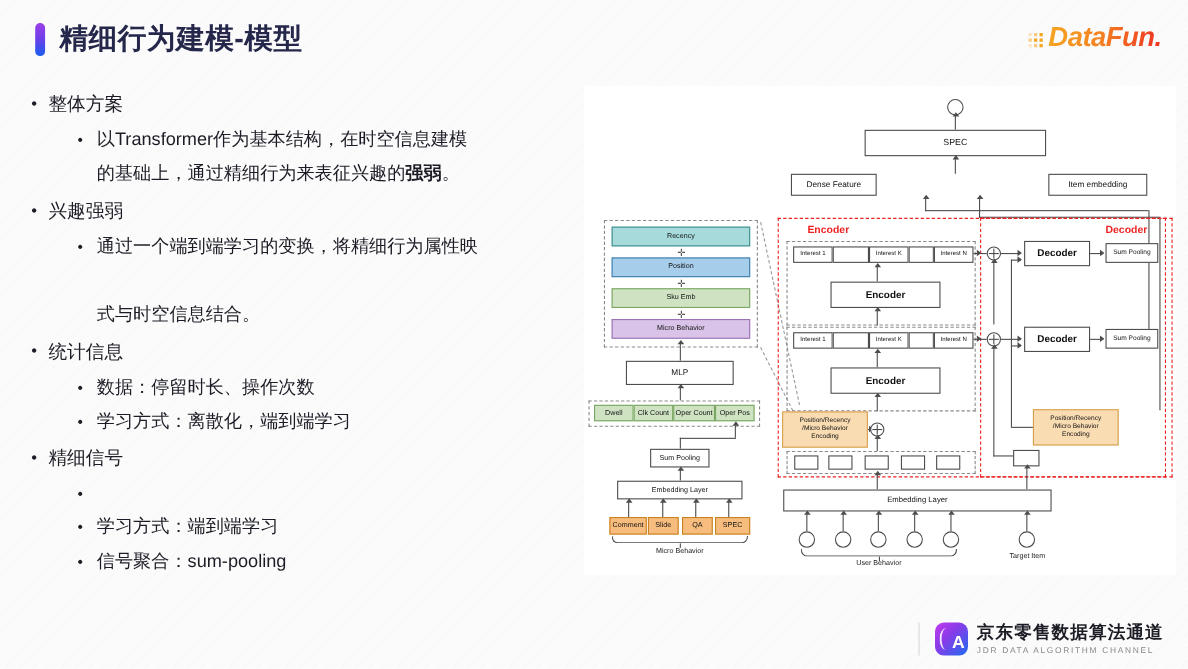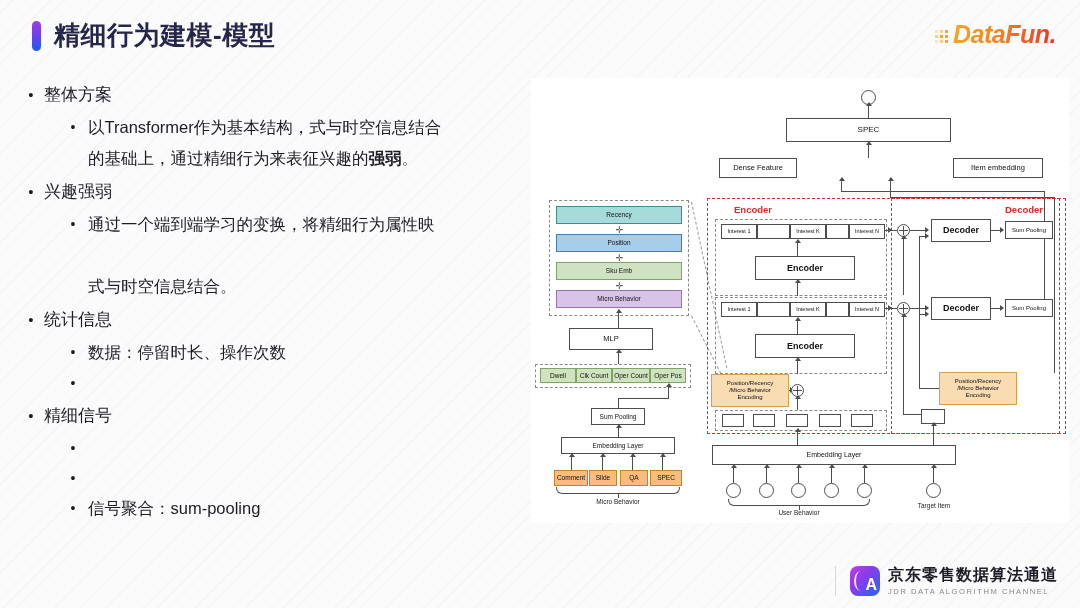--- a/index.html
+++ b/index.html
@@ -195,21 +195,21 @@
   <div class="content">
 
     <div class="group">
       <div class="b1">
         <span class="dot">•</span>
         <span class="txt">整体方案</span>
       </div>
       <div class="b2">
         <span class="dot">•</span>
         <span class="txt">
-          <span>以Transformer作为基本结构，式与时空信息结合</span><br>
+          <span>以Transformer作为基本结构，在时空信息建模</span><br>
           <span>的基础上，通过精细行为来表征兴趣的</span><b>强弱</b><span>。</span>
         </span>
       </div>
     </div>
 
     <div class="group">
       <div class="b1">
         <span class="dot">•</span>
         <span class="txt">兴趣强弱</span>
       </div>
@@ -227,33 +227,35 @@
       <div class="b1">
         <span class="dot">•</span>
         <span class="txt">统计信息</span>
       </div>
       <div class="b2">
         <span class="dot">•</span>
         <span class="txt">数据：停留时长、操作次数</span>
       </div>
       <div class="b2">
         <span class="dot">•</span>
+        <span class="txt">学习方式：离散化，端到端学习</span>
       </div>
     </div>
 
     <div class="group">
       <div class="b1">
         <span class="dot">•</span>
         <span class="txt">精细信号</span>
       </div>
       <div class="b2">
         <span class="dot">•</span>
       </div>
       <div class="b2">
         <span class="dot">•</span>
+        <span class="txt">学习方式：端到端学习</span>
       </div>
       <div class="b2">
         <span class="dot">•</span>
         <span class="txt">信号聚合：sum-pooling</span>
       </div>
     </div>
 
   </div>
 
   <div class="diagram">
@@ -263,21 +265,21 @@
     <div class="smallplus" style="left:82px; top:148px; width:13px;">✛</div>
     <div class="box c-position" style="left:25px; top:156px; width:126px; height:18px;">Position</div>
     <div class="smallplus" style="left:82px; top:176px; width:13px;">✛</div>
     <div class="box c-sku" style="left:25px; top:184px; width:126px; height:18px;">Sku Emb</div>
     <div class="smallplus" style="left:82px; top:204px; width:13px;">✛</div>
     <div class="box c-micro" style="left:25px; top:212px; width:126px; height:18px;">Micro Behavior</div>
 
     <div class="ln lnv" style="left:87px; top:234px; height:16px;"></div>
     <div class="arrow-up" style="left:84.5px; top:231px;"></div>
 
-    <div class="box" style="left:38px; top:250px; width:84px; height:22px; font-size:7.5px;">MLP</div>
+    <div class="box" style="left:38px; top:250px; width:98px; height:22px; font-size:7.5px;">MLP</div>
 
     <div class="ln lnv" style="left:87px; top:274px; height:12px;"></div>
     <div class="arrow-up" style="left:84.5px; top:271px;"></div>
 
     <div class="dashedgrp" style="left:4px; top:286px; width:156px; height:24px;"></div>
     <div class="box c-green" style="left:9px; top:290px; width:36px; height:15px;">Dwell</div>
     <div class="box c-green" style="left:45px; top:290px; width:36px; height:15px;">Clk Count</div>
     <div class="box c-green" style="left:81px; top:290px; width:38px; height:15px;">Oper Count</div>
     <div class="box c-green" style="left:119px; top:290px; width:36px; height:15px;">Oper Pos</div>
 

